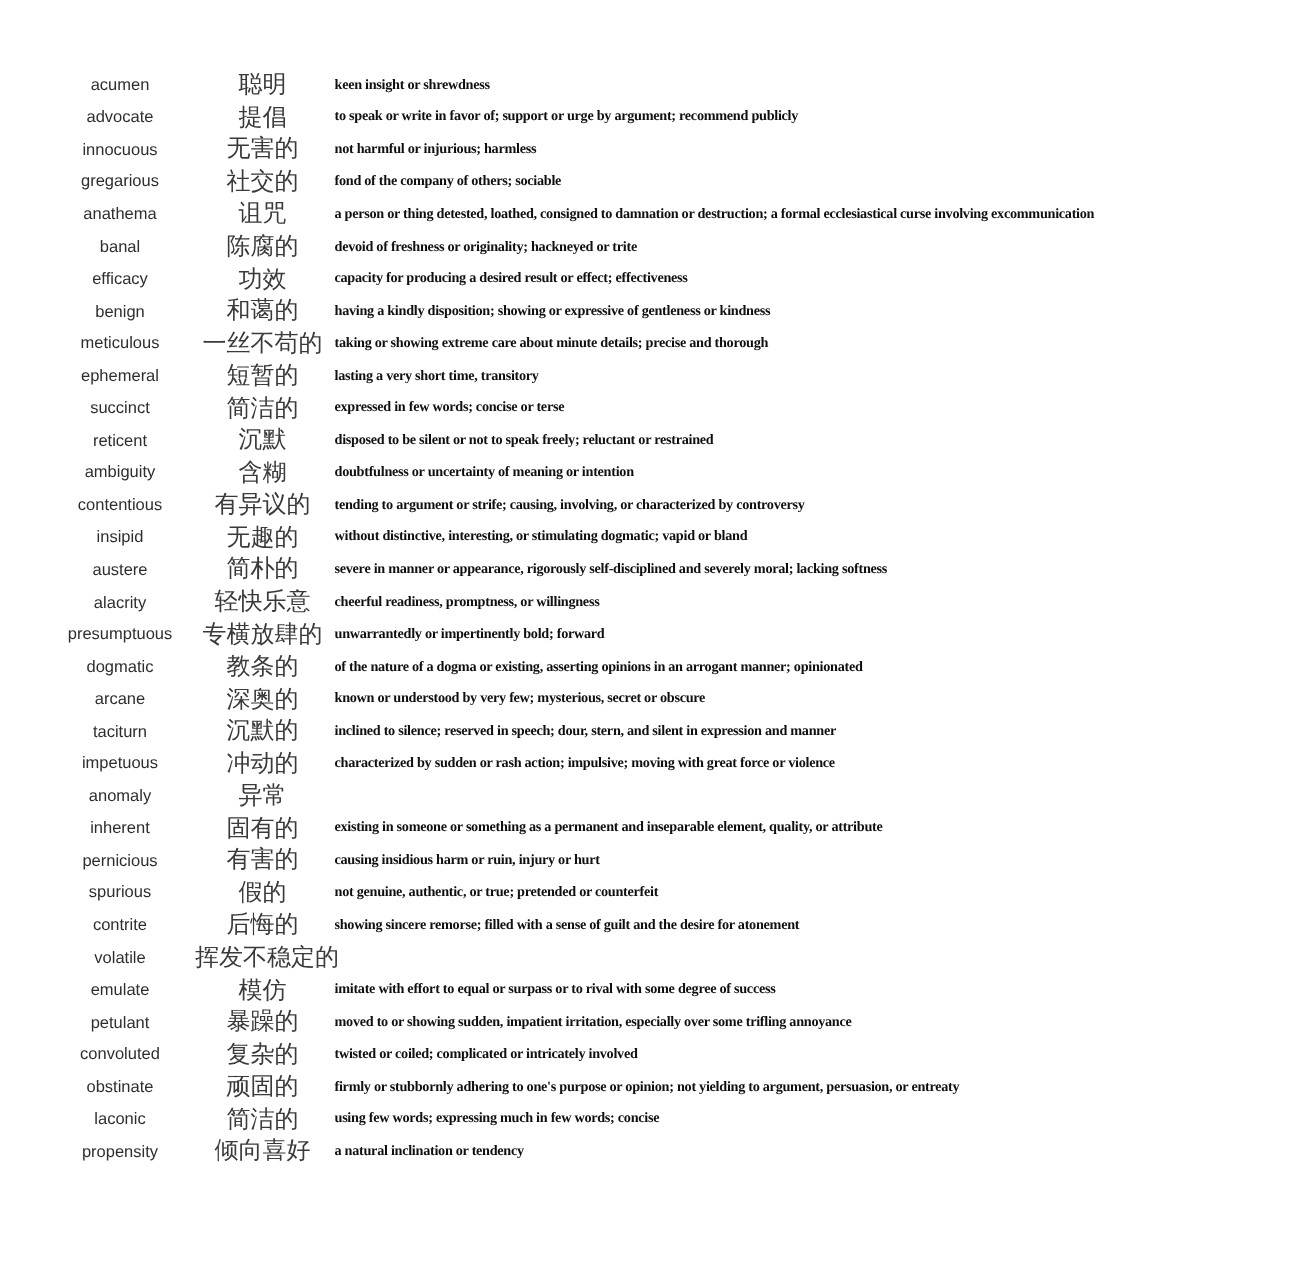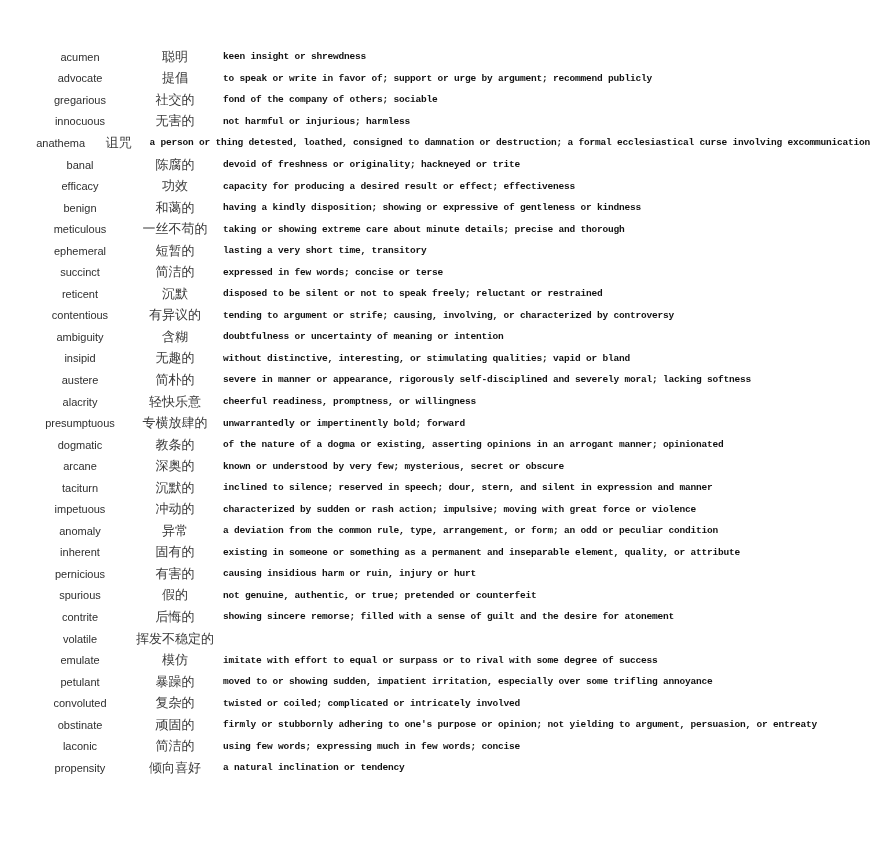--- a/index.html
+++ b/index.html
@@ -31,30 +31,30 @@
     font-family: "Liberation Sans", sans-serif;
     font-size: 11px;
     font-weight: 400;
     color: #2e2e2e;
     white-space: nowrap;
   }
   .translation-cell {
     width: 90px;
     text-align: center;
     font-family: "DejaVu Sans", sans-serif;
-    font-size: 13px;
+    font-size: 16px;
     font-weight: 400;
     color: #3a3a3a;
     white-space: nowrap;
   }
   .definition-cell {
     flex: 1;
     margin-left: 3px;
     text-align: left;
-    font-family: Liberation Mono, monospace;
+    font-family: Liberation Serif, serif;
     font-size: 9.5px;
     font-weight: 700;
     letter-spacing: -0.2px;
     color: #101010;
     white-space: nowrap;
   }
 </style>
 </head>
 <body>
 
@@ -65,32 +65,32 @@
     <span class="definition-cell">keen insight or shrewdness</span>
   </div>
 
   <div class="vocab-row">
     <span class="word-cell">advocate</span>
     <span class="translation-cell">提倡</span>
     <span class="definition-cell">to speak or write in favor of; support or urge by argument; recommend publicly</span>
   </div>
 
   <div class="vocab-row">
+    <span class="word-cell">innocuous</span>
+    <span class="translation-cell">无害的</span>
+    <span class="definition-cell">not harmful or injurious; harmless</span>
+  </div>
+
+  <div class="vocab-row">
     <span class="word-cell">gregarious</span>
     <span class="translation-cell">社交的</span>
     <span class="definition-cell">fond of the company of others; sociable</span>
   </div>
 
   <div class="vocab-row">
-    <span class="word-cell">innocuous</span>
-    <span class="translation-cell">无害的</span>
-    <span class="definition-cell">not harmful or injurious; harmless</span>
-  </div>
-
-  <div class="vocab-row">
     <span class="word-cell">anathema</span>
     <span class="translation-cell">诅咒</span>
     <span class="definition-cell">a person or thing detested, loathed, consigned to damnation or destruction; a formal ecclesiastical curse involving excommunication</span>
   </div>
 
   <div class="vocab-row">
     <span class="word-cell">banal</span>
     <span class="translation-cell">陈腐的</span>
     <span class="definition-cell">devoid of freshness or originality; hackneyed or trite</span>
   </div>
@@ -125,35 +125,35 @@
     <span class="definition-cell">expressed in few words; concise or terse</span>
   </div>
 
   <div class="vocab-row">
     <span class="word-cell">reticent</span>
     <span class="translation-cell">沉默</span>
     <span class="definition-cell">disposed to be silent or not to speak freely; reluctant or restrained</span>
   </div>
 
   <div class="vocab-row">
+    <span class="word-cell">ambiguity</span>
+    <span class="translation-cell">含糊</span>
+    <span class="definition-cell">doubtfulness or uncertainty of meaning or intention</span>
+  </div>
+
+  <div class="vocab-row">
     <span class="word-cell">contentious</span>
     <span class="translation-cell">有异议的</span>
     <span class="definition-cell">tending to argument or strife; causing, involving, or characterized by controversy</span>
   </div>
 
   <div class="vocab-row">
-    <span class="word-cell">ambiguity</span>
-    <span class="translation-cell">含糊</span>
-    <span class="definition-cell">doubtfulness or uncertainty of meaning or intention</span>
-  </div>
-
-  <div class="vocab-row">
     <span class="word-cell">insipid</span>
     <span class="translation-cell">无趣的</span>
-    <span class="definition-cell">without distinctive, interesting, or stimulating qualities; vapid or bland</span>
+    <span class="definition-cell">without distinctive, interesting, or stimulating dogmatic; vapid or bland</span>
   </div>
 
   <div class="vocab-row">
     <span class="word-cell">austere</span>
     <span class="translation-cell">简朴的</span>
     <span class="definition-cell">severe in manner or appearance, rigorously self-disciplined and severely moral; lacking softness</span>
   </div>
 
   <div class="vocab-row">
     <span class="word-cell">alacrity</span>
@@ -187,21 +187,20 @@
 
   <div class="vocab-row">
     <span class="word-cell">impetuous</span>
     <span class="translation-cell">冲动的</span>
     <span class="definition-cell">characterized by sudden or rash action; impulsive; moving with great force or violence</span>
   </div>
 
   <div class="vocab-row">
     <span class="word-cell">anomaly</span>
     <span class="translation-cell">异常</span>
-    <span class="definition-cell">a deviation from the common rule, type, arrangement, or form; an odd or peculiar condition</span>
   </div>
 
   <div class="vocab-row">
     <span class="word-cell">inherent</span>
     <span class="translation-cell">固有的</span>
     <span class="definition-cell">existing in someone or something as a permanent and inseparable element, quality, or attribute</span>
   </div>
 
   <div class="vocab-row">
     <span class="word-cell">pernicious</span>

